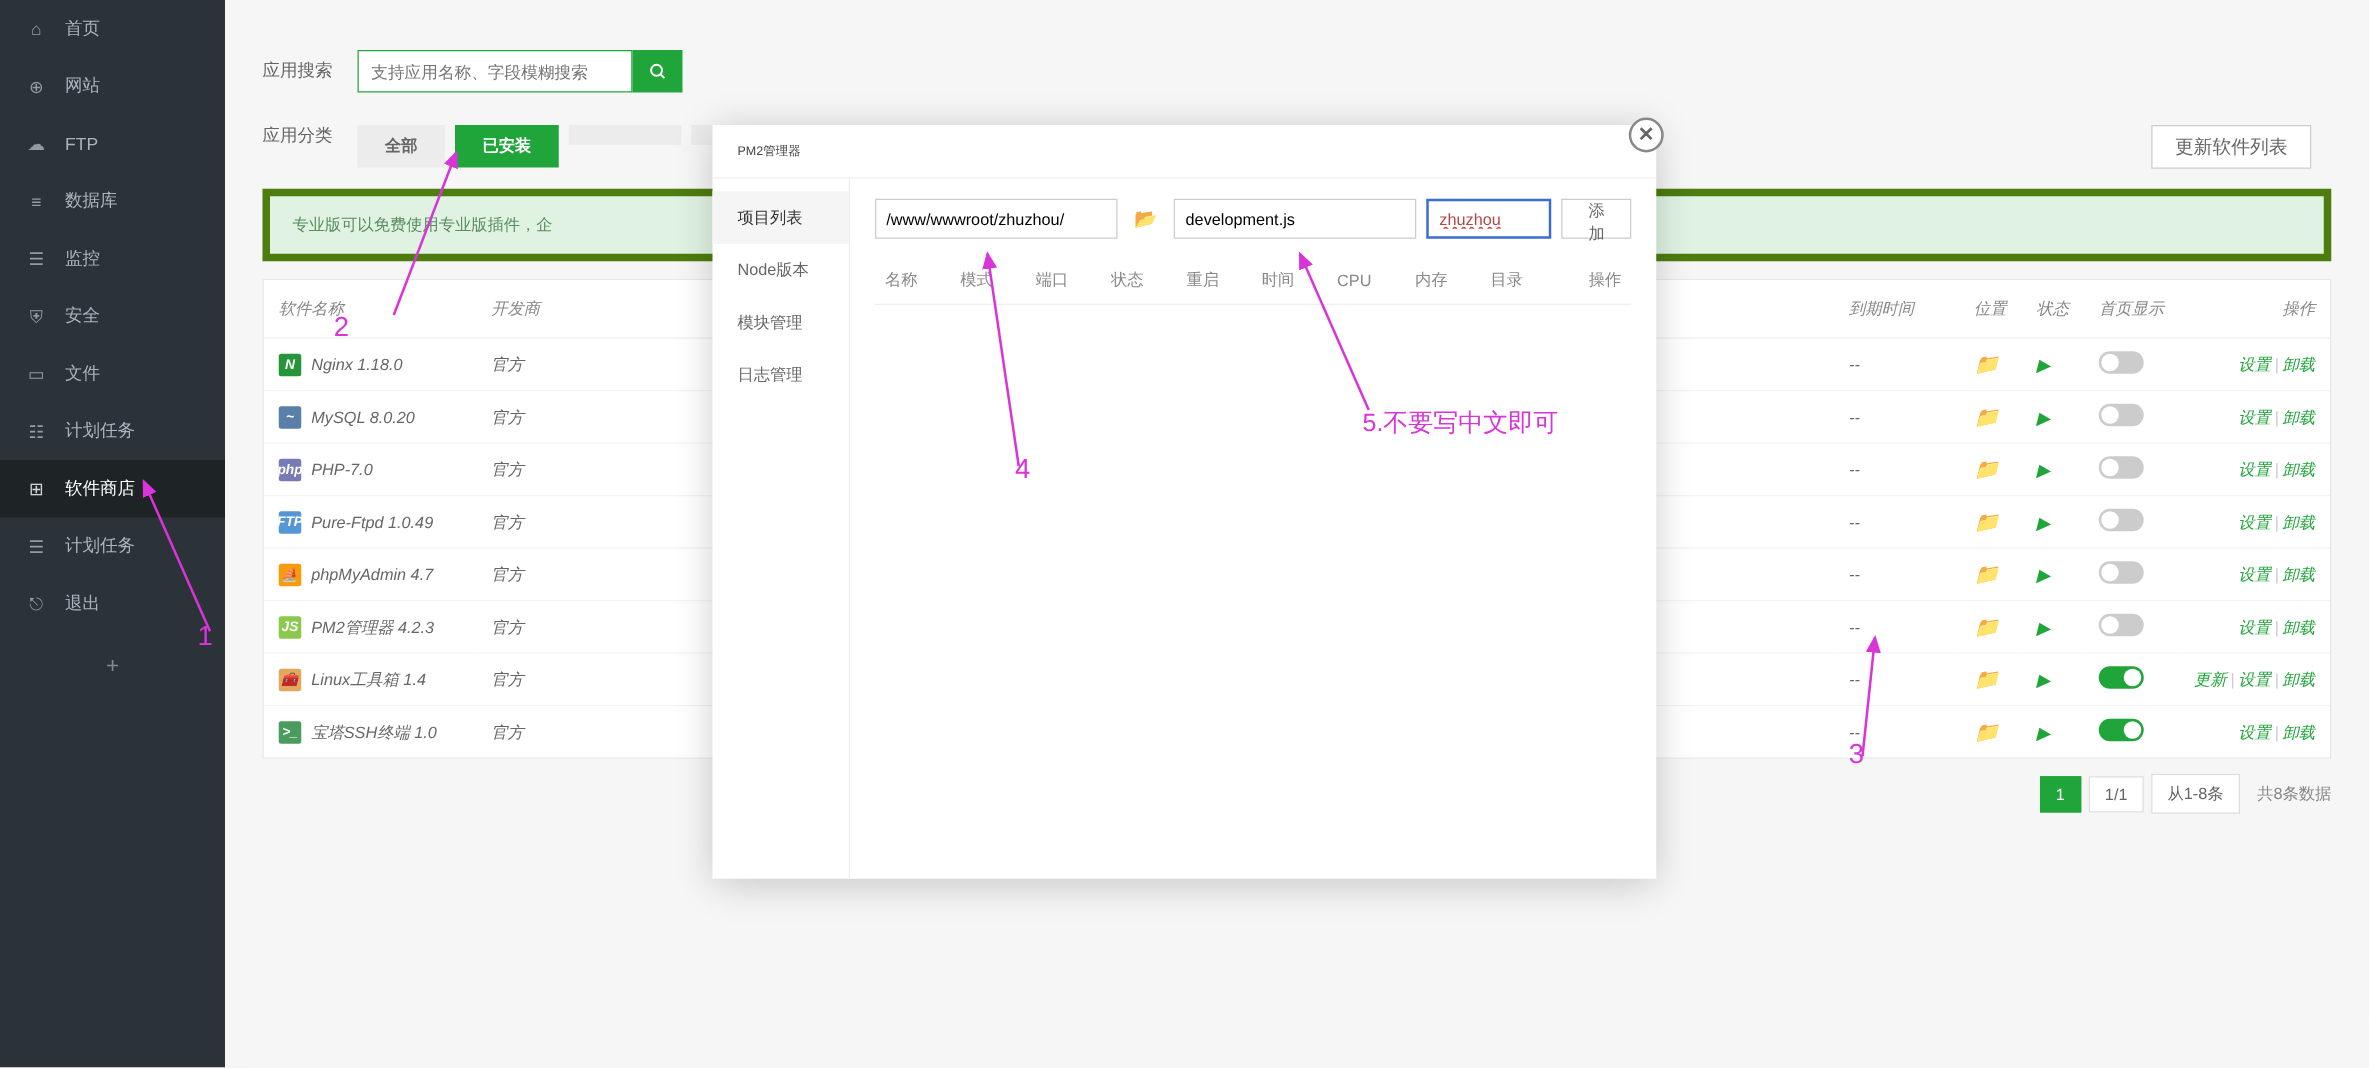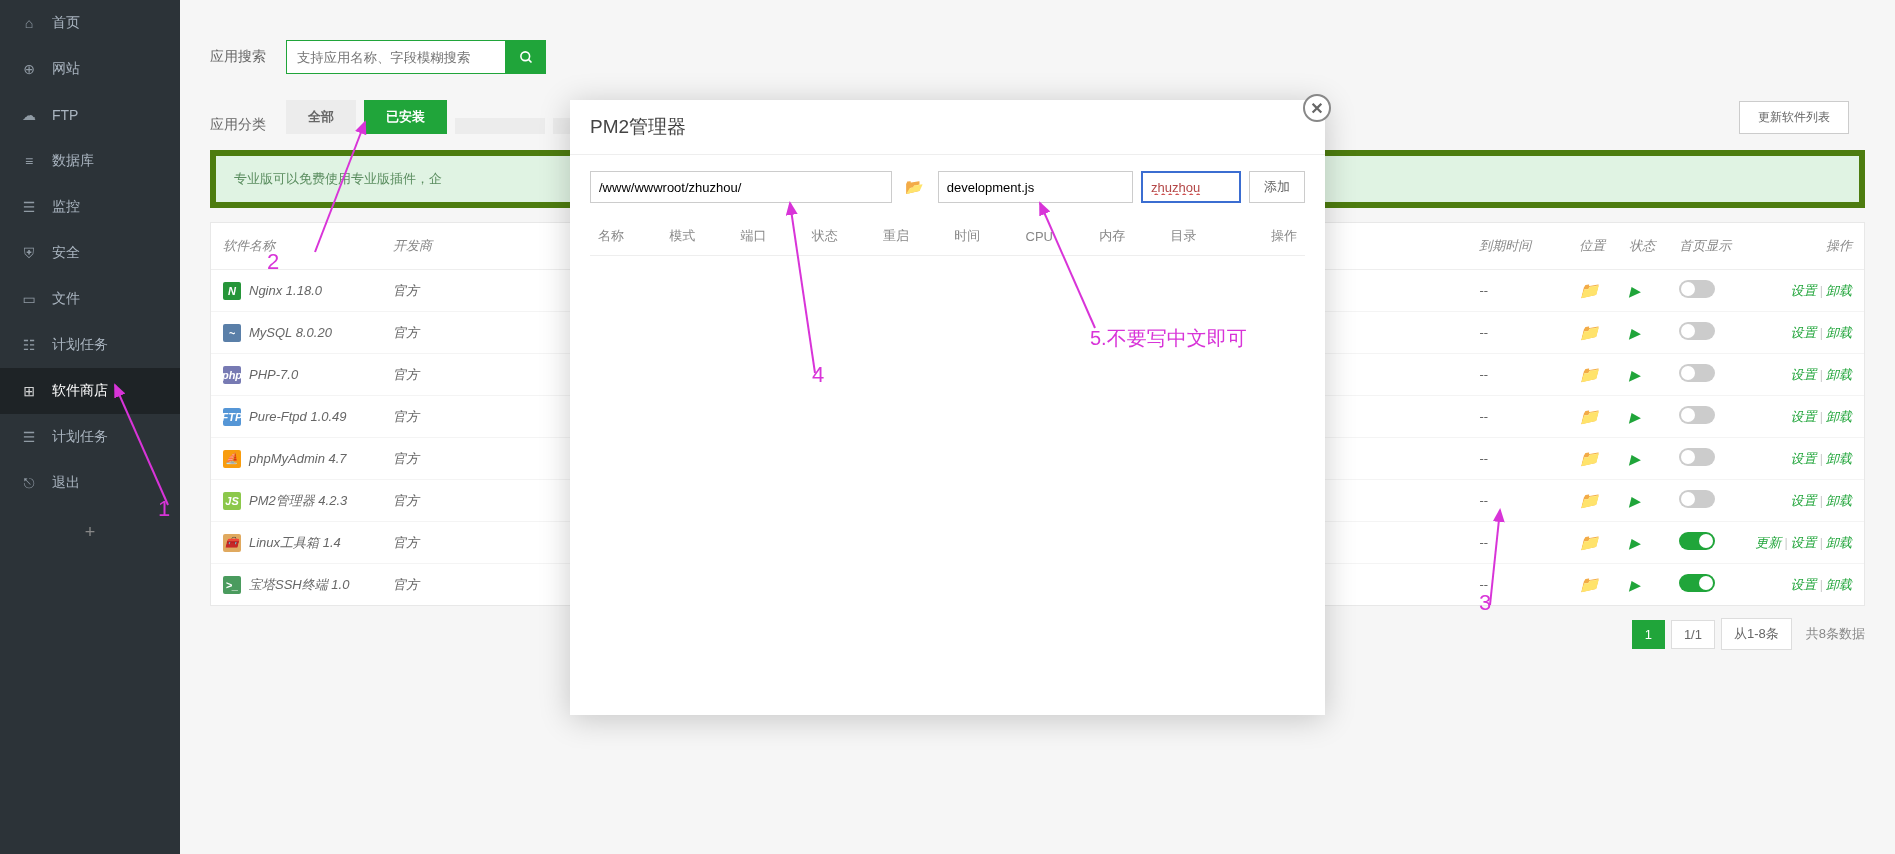--- a/index.html
+++ b/index.html
@@ -16,25 +16,25 @@
     
     .main { flex: 1; background: #f6f6f6; padding: 0 0 0 0; position: relative; }
     .content-area { padding: 0 30px; }
     
     .search-row { display: flex; align-items: center; padding: 40px 0 18px 0; }
     .search-label { font-size: 14px; margin-right: 20px; color: #666; }
     .search-box { display: flex; justify-content: center; }
     .search-input { width: 220px; height: 34px; border: 1px solid #20a53a; padding: 0 10px; outline: none; }
     .search-btn { width: 40px; height: 34px; background: #20a53a; border: none; color: #fff; cursor: pointer; display: flex; align-items: center; justify-content: center; }
     
-    .category-row { display: flex; align-items: flex-end; padding: 8px 16px 16px 0; }
+    .category-row { display: flex; align-items: flex-start; padding: 8px 16px 16px 0; }
     .category-label { font-size: 14px; margin-right: 20px; color: #666; }
     .category-btn { padding: 8px 22px; background: #ececec; border: none; margin-right: 8px; cursor: pointer; font-size: 13px; color: #666; font-weight: bold; }
     .category-btn.active { background: #20a53a; color: #fff; }
-    .update-btn { margin-left: auto; padding: 7px 18px; background: #fff; border: 1px solid #ccc; cursor: pointer; font-size: 12px; color: #666; }
+    .update-btn { margin-left: auto; padding: 7px 18px; background: #fff; border: 1px solid #ccc; cursor: pointer; font-size: 15px; color: #666; }
     
     .banner { margin: 0 0 14px 0; padding: 14px 18px; background: #e0f3e3; border: 6px solid #4d7c0f; color: #5a8d5f; font-size: 13px; }
     
     .table-container { background: #fff; border: 1px solid #e8e8e8; font-style: italic; }
     .table { width: 100%; border-collapse: collapse; }
     .table th { text-align: left; padding: 14px 12px; font-weight: normal; color: #888; font-size: 13px; border-bottom: 1px solid #eee; white-space: nowrap; }
     .table td { padding: 10px 12px; border-bottom: 1px solid #f4f4f4; font-size: 13px; color: #666; white-space: nowrap; }
     .table tr:last-child td { border-bottom: none; }
     .software-name { display: flex; align-items: center; }
     .software-icon { width: 18px; height: 18px; margin-right: 8px; font-size: 11px; font-weight: bold; display: inline-flex; align-items: center; justify-content: center; border-radius: 2px; }
@@ -49,21 +49,21 @@
     
     .pagination { display: flex; justify-content: flex-end; align-items: center; padding: 12px 0; gap: 6px; }
     .page-btn { padding: 6px 12px; background: #fff; border: 1px solid #ddd; cursor: pointer; font-size: 13px; color: #666; }
     .page-btn.active { background: #20a53a; color: #fff; border-color: #20a53a; }
     .page-info { color: #888; margin-left: 8px; }
     
     
     .modal-overlay { position: absolute; top: 0; left: 0; right: 0; bottom: 0; display: flex; align-items: flex-start; justify-content: center; pointer-events: none; }
     .modal { background: #fff; width: 755px; margin-top: 100px; box-shadow: 0 4px 30px rgba(0,0,0,0.2); position: relative; pointer-events: auto; }
     .modal-close { position: absolute; top: -6px; right: -6px; width: 28px; height: 28px; background: #fff; border: 2px solid #888; border-radius: 50%; cursor: pointer; display: flex; align-items: center; justify-content: center; font-size: 16px; color: #666; font-weight: bold; }
-    .modal-header { padding: 14px 20px; font-size: 19px; color: #444; border-bottom: 1px solid #eee; }
+    .modal-header { padding: 14px 20px; font-size: 10px; color: #444; border-bottom: 1px solid #eee; }
     .modal-body { display: flex; min-height: 560px; }
     .modal-sidebar { width: 110px; border-right: 1px solid #eee; padding: 10px 0; }
     .modal-tab { padding: 12px 20px; font-size: 13px; color: #666; cursor: pointer; }
     .modal-tab.active { background: #f5f5f5; color: #333; }
     .modal-content { flex: 1; padding: 16px 20px; }
     .form-row { display: flex; gap: 8px; margin-bottom: 14px; }
     .form-input { height: 32px; border: 1px solid #ccc; padding: 0 8px; outline: none; font-size: 13px; }
     .form-input.f1 { flex: 1.6; }
     .form-input.f2 { flex: 1; }
     .form-input.f3 { width: 100px; border: 2px solid #3b6dd1; color: #b34747; text-decoration: underline wavy #c44; }
@@ -298,20 +298,26 @@
         <span class="page-info">共8条数据</span>
       </div>
     </div>
   </div>
 
   <div class="modal-overlay">
     <div class="modal">
       <div class="modal-close">✕</div>
       <div class="modal-header">PM2管理器</div>
       <div class="modal-body">
+        <div class="modal-sidebar">
+          <div class="modal-tab active">项目列表</div>
+          <div class="modal-tab">Node版本</div>
+          <div class="modal-tab">模块管理</div>
+          <div class="modal-tab">日志管理</div>
+        </div>
         <div class="modal-content">
           <div class="form-row">
             <input class="form-input f1" value="/www/wwwroot/zhuzhou/" style="">
             <span class="folder-btn">📂</span>
             <input class="form-input f2" value="development.js" style="">
             <input class="form-input f3" value="zhuzhou" style="">
             <button class="add-btn">添加</button>
           </div>
           <table class="inner-table">
             <thead>

